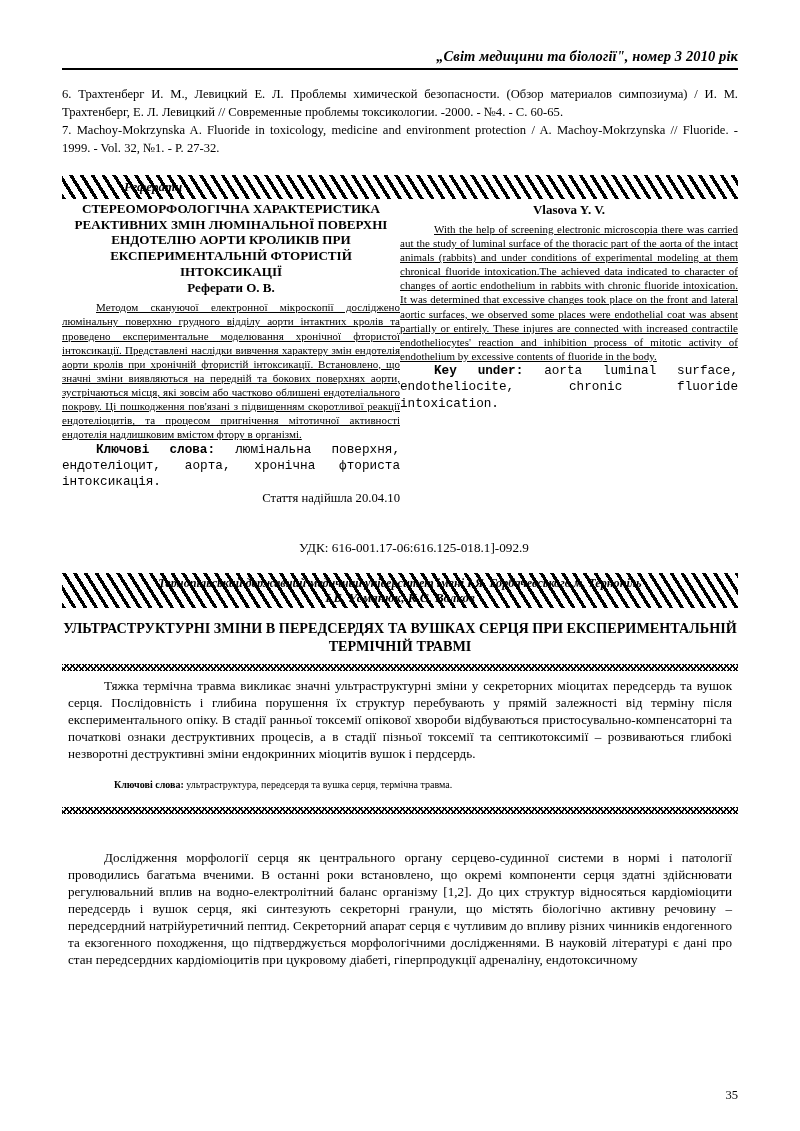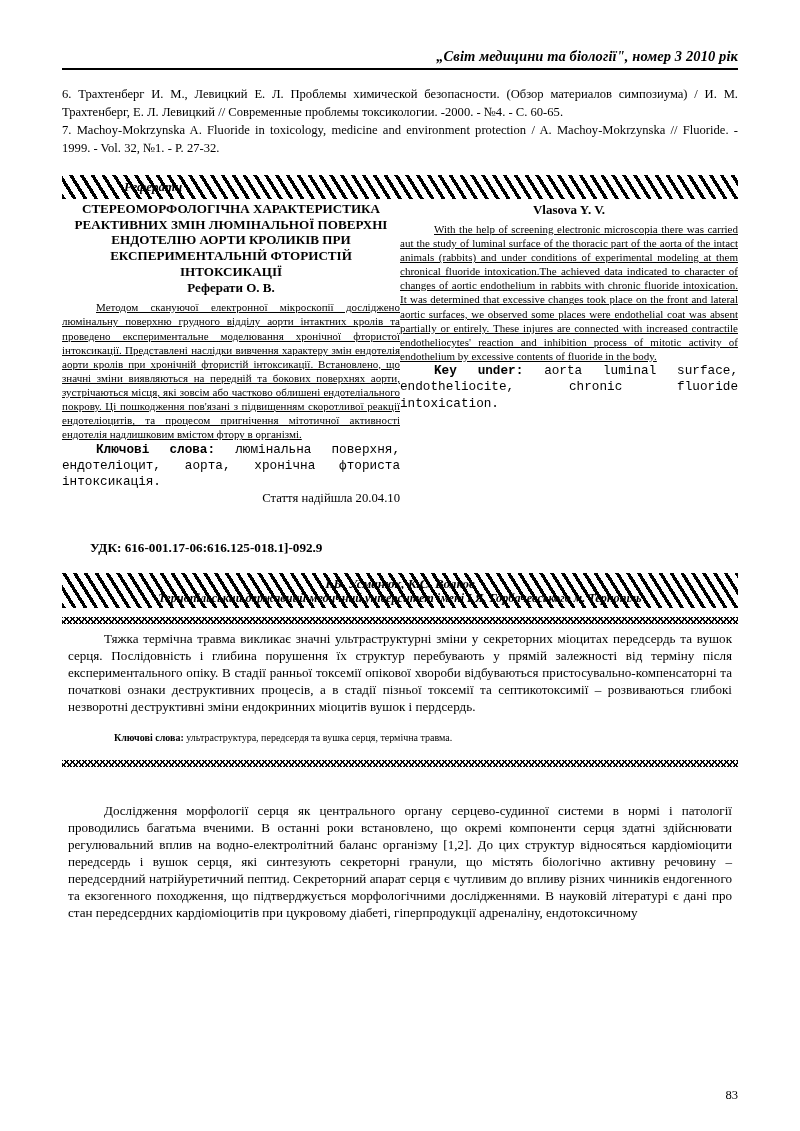--- a/index.html
+++ b/index.html
@@ -116,24 +116,25 @@
   }
   .abs-kw b { font-weight: bold; }
   .abs-submit {
     font-size: 12.7px;
     text-align: right;
     margin: 0;
   }
 
   
   .udc {
-    font-weight: bold;
+    font-weight: normal;
     font-size: 13.2px;
     margin-top: 34px;
     padding-left: 28px;
+    text-align: center;
   }
 
   
   .art-title {
     font-weight: bold;
     font-size: 14.2px;
     line-height: 1.23;
     text-align: center;
     margin: 12px 0 0 0;
   }
@@ -221,35 +222,36 @@
       <p class="abs-body">With the help of screening electronic microscopia there was carried aut the study of luminal surface of the thoracic part of the aorta of the intact animals (rabbits) and under conditions of experimental modeling at them chronical fluoride intoxication.The achieved data indicated to character of changes of aortic endothelium in rabbits with chronic fluoride intoxication. It was determined that excessive changes took place on the front and lateral aortic surfaces, we observed some places were endothelial coat was absent partially or entirely. These injures are connected with increased contractile endotheliocytes' reaction and inhibition process of mitotic activity of endothelium by excessive contents of fluoride in the body.</p>
       <p class="abs-kw"><b>Key under:</b><span> aorta luminal surface, endotheliocite, chronic fluoride intoxication.</span></p>
     </div>
 
   </div>
 
   <div class="udc">УДК: 616-001.17-06:616.125-018.1]-092.9</div>
 
   <div class="banner">
     <div class="banner-inner">
+      <div class="banner-line small">Тернопільський державний медичний університет імені І.Я. Горбачевського м. Тернопіль</div>
       <div class="banner-line">І.Б. Усманюк, К.С. Волков</div>
-      <div class="banner-line small">Тернопільський державний медичний університет імені І.Я. Горбачевського м. Тернопіль</div>
-    </div>
-  </div>
-
+    </div>
+  </div>
+
+  <p class="art-title">УЛЬТРАСТРУКТУРНІ ЗМІНИ В ПЕРЕДСЕРДЯХ ТА ВУШКАХ СЕРЦЯ ПРИ ЕКСПЕРИМЕНТАЛЬНІЙ ТЕРМІЧНІЙ ТРАВМІ</p>
 
   <div class="wavy"></div>
 
   <p class="p-just">Тяжка термічна травма викликає значні ультраструктурні  зміни у секреторних міоцитах передсердь та вушок серця. Послідовність і глибина порушення їх структур перебувають у прямій залежності від терміну після експериментального опіку. В стадії ранньої токсемії опікової хвороби відбуваються пристосувально-компенсаторні та початкові ознаки деструктивних процесів, а в стадії пізньої токсемії та септикотоксимії – розвиваються глибокі незворотні деструктивні  зміни ендокринних міоцитів вушок і пердсердь.</p>
   <p class="p-kw"><b>Ключові слова:</b><span> ультраструктура, передсердя та вушка серця, термічна травма.</span></p>
 
   <div class="wavy"></div>
 
   <div class="gap-sm"></div>
 
 
   <div class="gap-md"></div>
 
   <p class="p-just">Дослідження морфології серця як центрального органу серцево-судинної системи в нормі і патології проводились багатьма вченими. В останні роки встановлено, що окремі компоненти серця здатні здійснювати регулювальний вплив на водно-електролітний баланс організму [1,2]. До цих структур відносяться кардіоміоцити передсердь і вушок серця, які синтезують секреторні гранули, що містять біологічно активну речовину – передсердний натрійуретичний пептид. Секреторний апарат серця є чутливим до впливу різних чинників ендогенного та екзогенного походження, що підтверджується морфологічними дослідженнями. В науковій літературі є дані про стан передсердних кардіоміоцитів при цукровому діабеті, гіперпродукції адреналіну, ендотоксичному</p>
 
-  <div class="pageno">83</div>
+  <div class="pageno">35</div>
 
 </div>
 
 </body></html>

